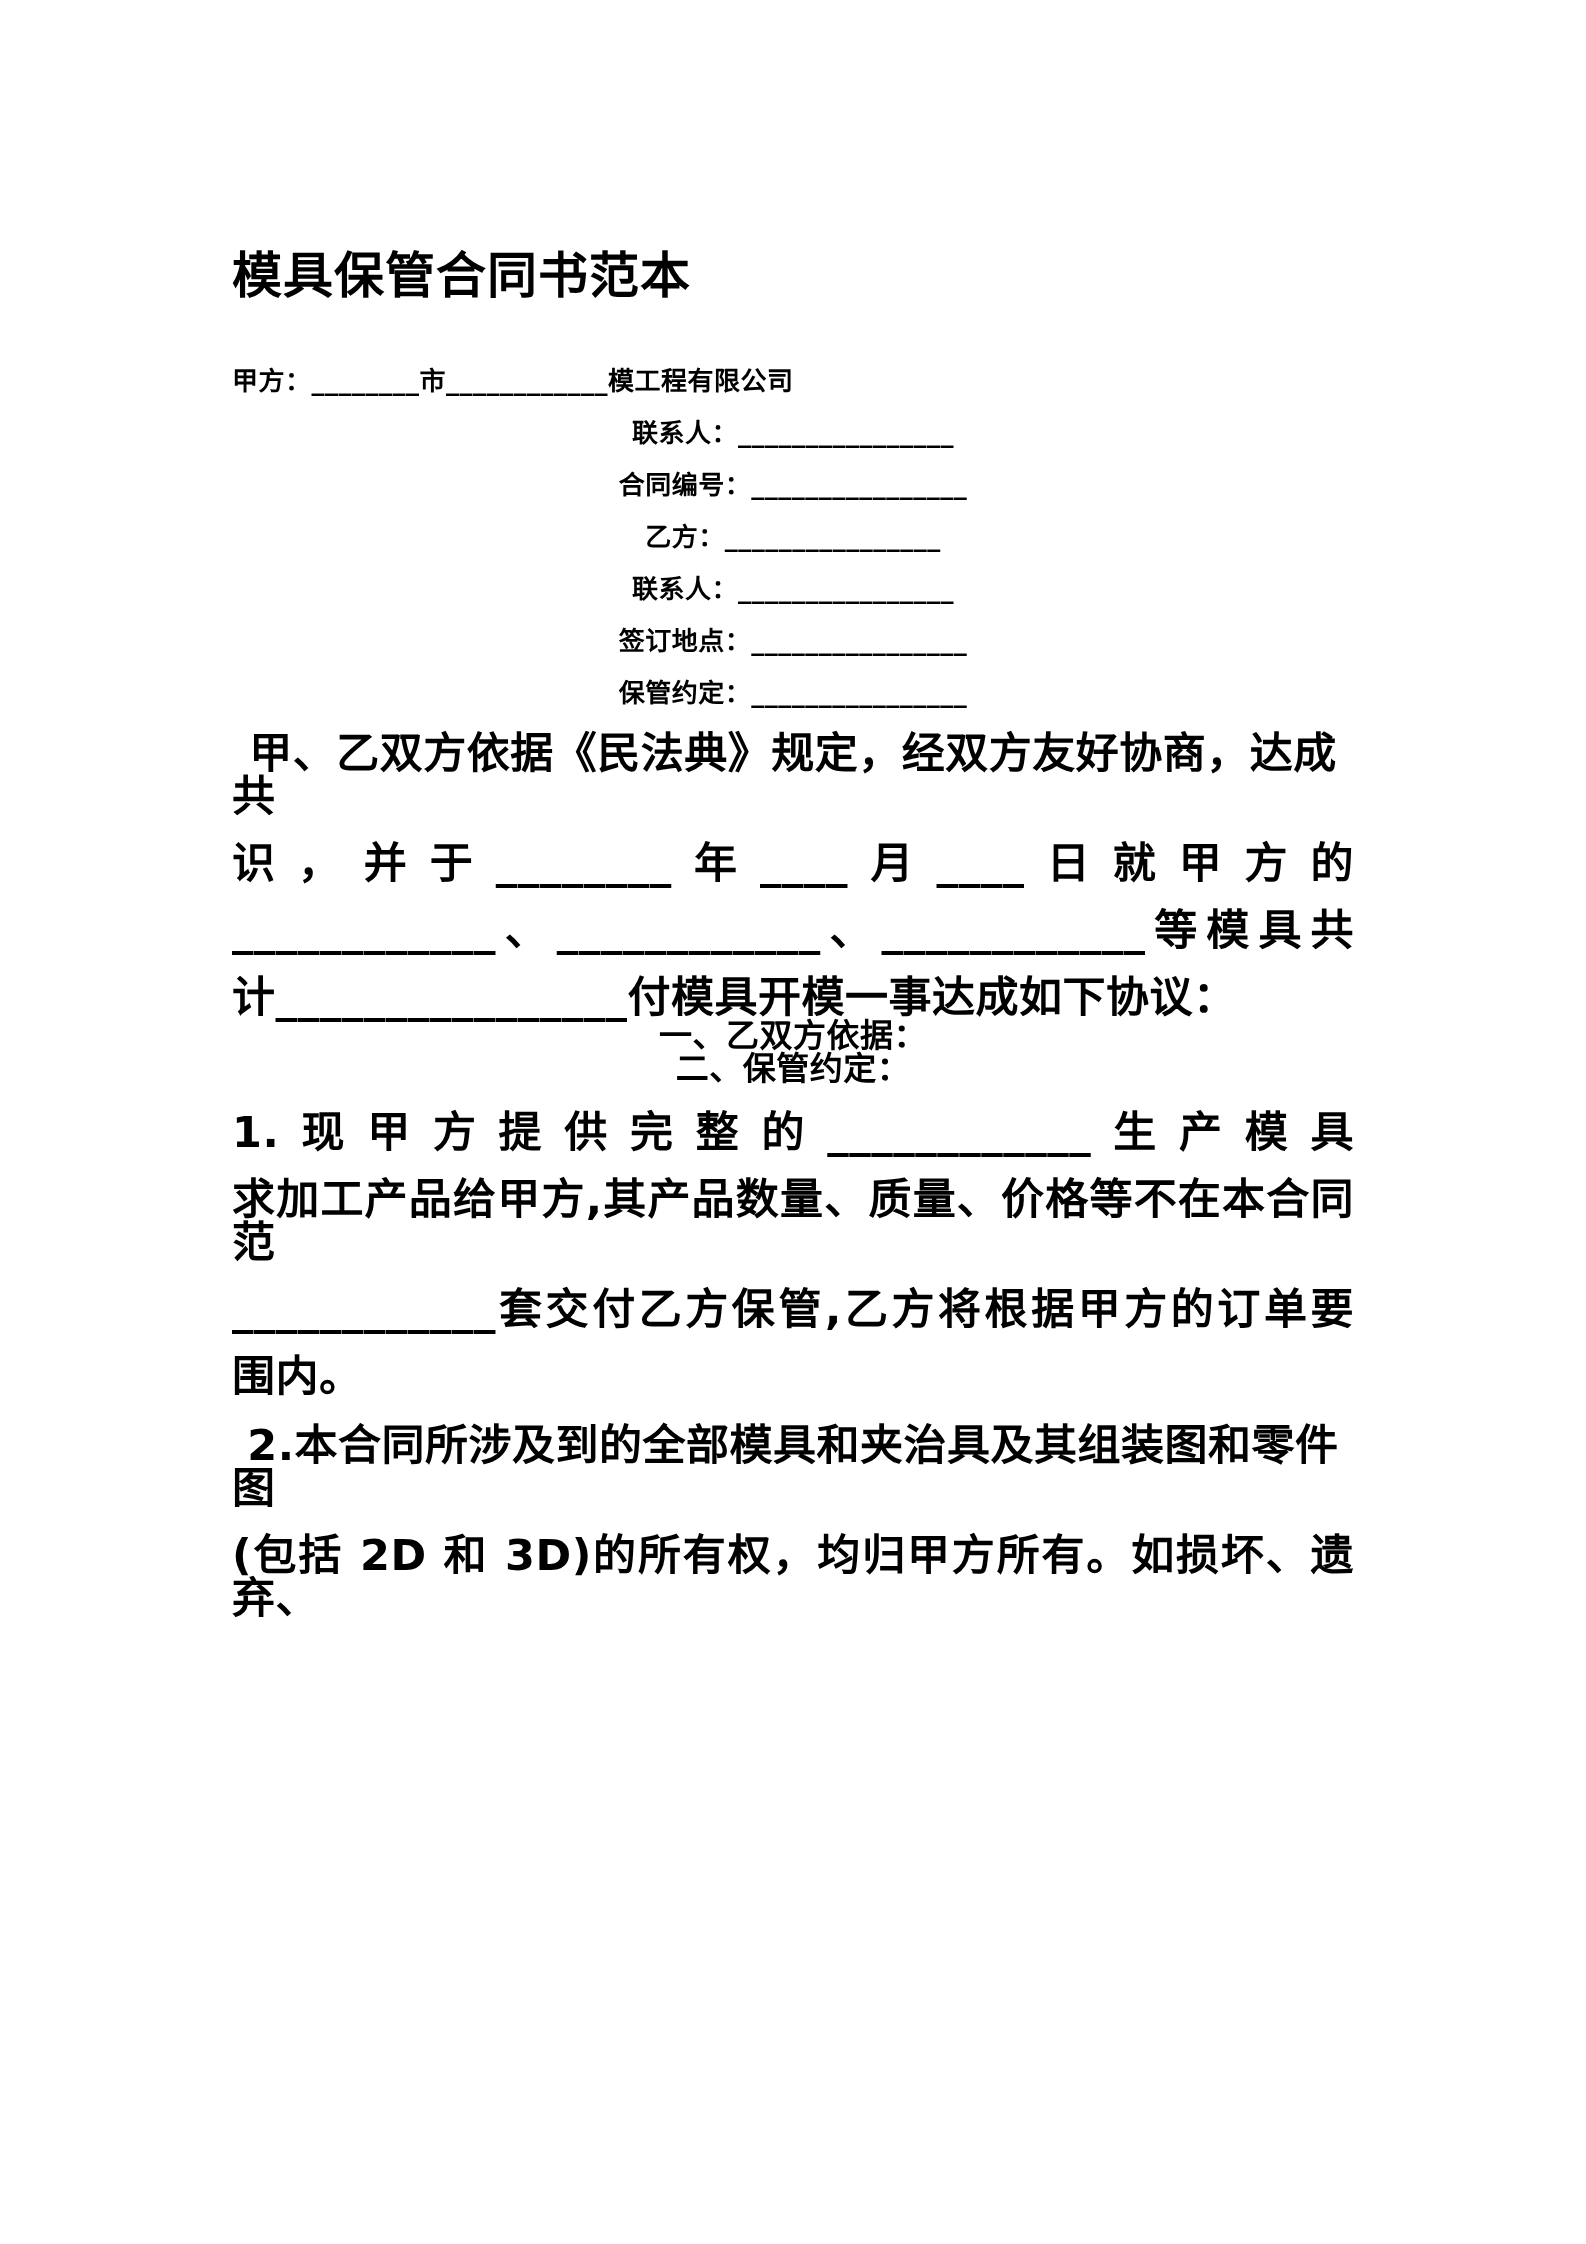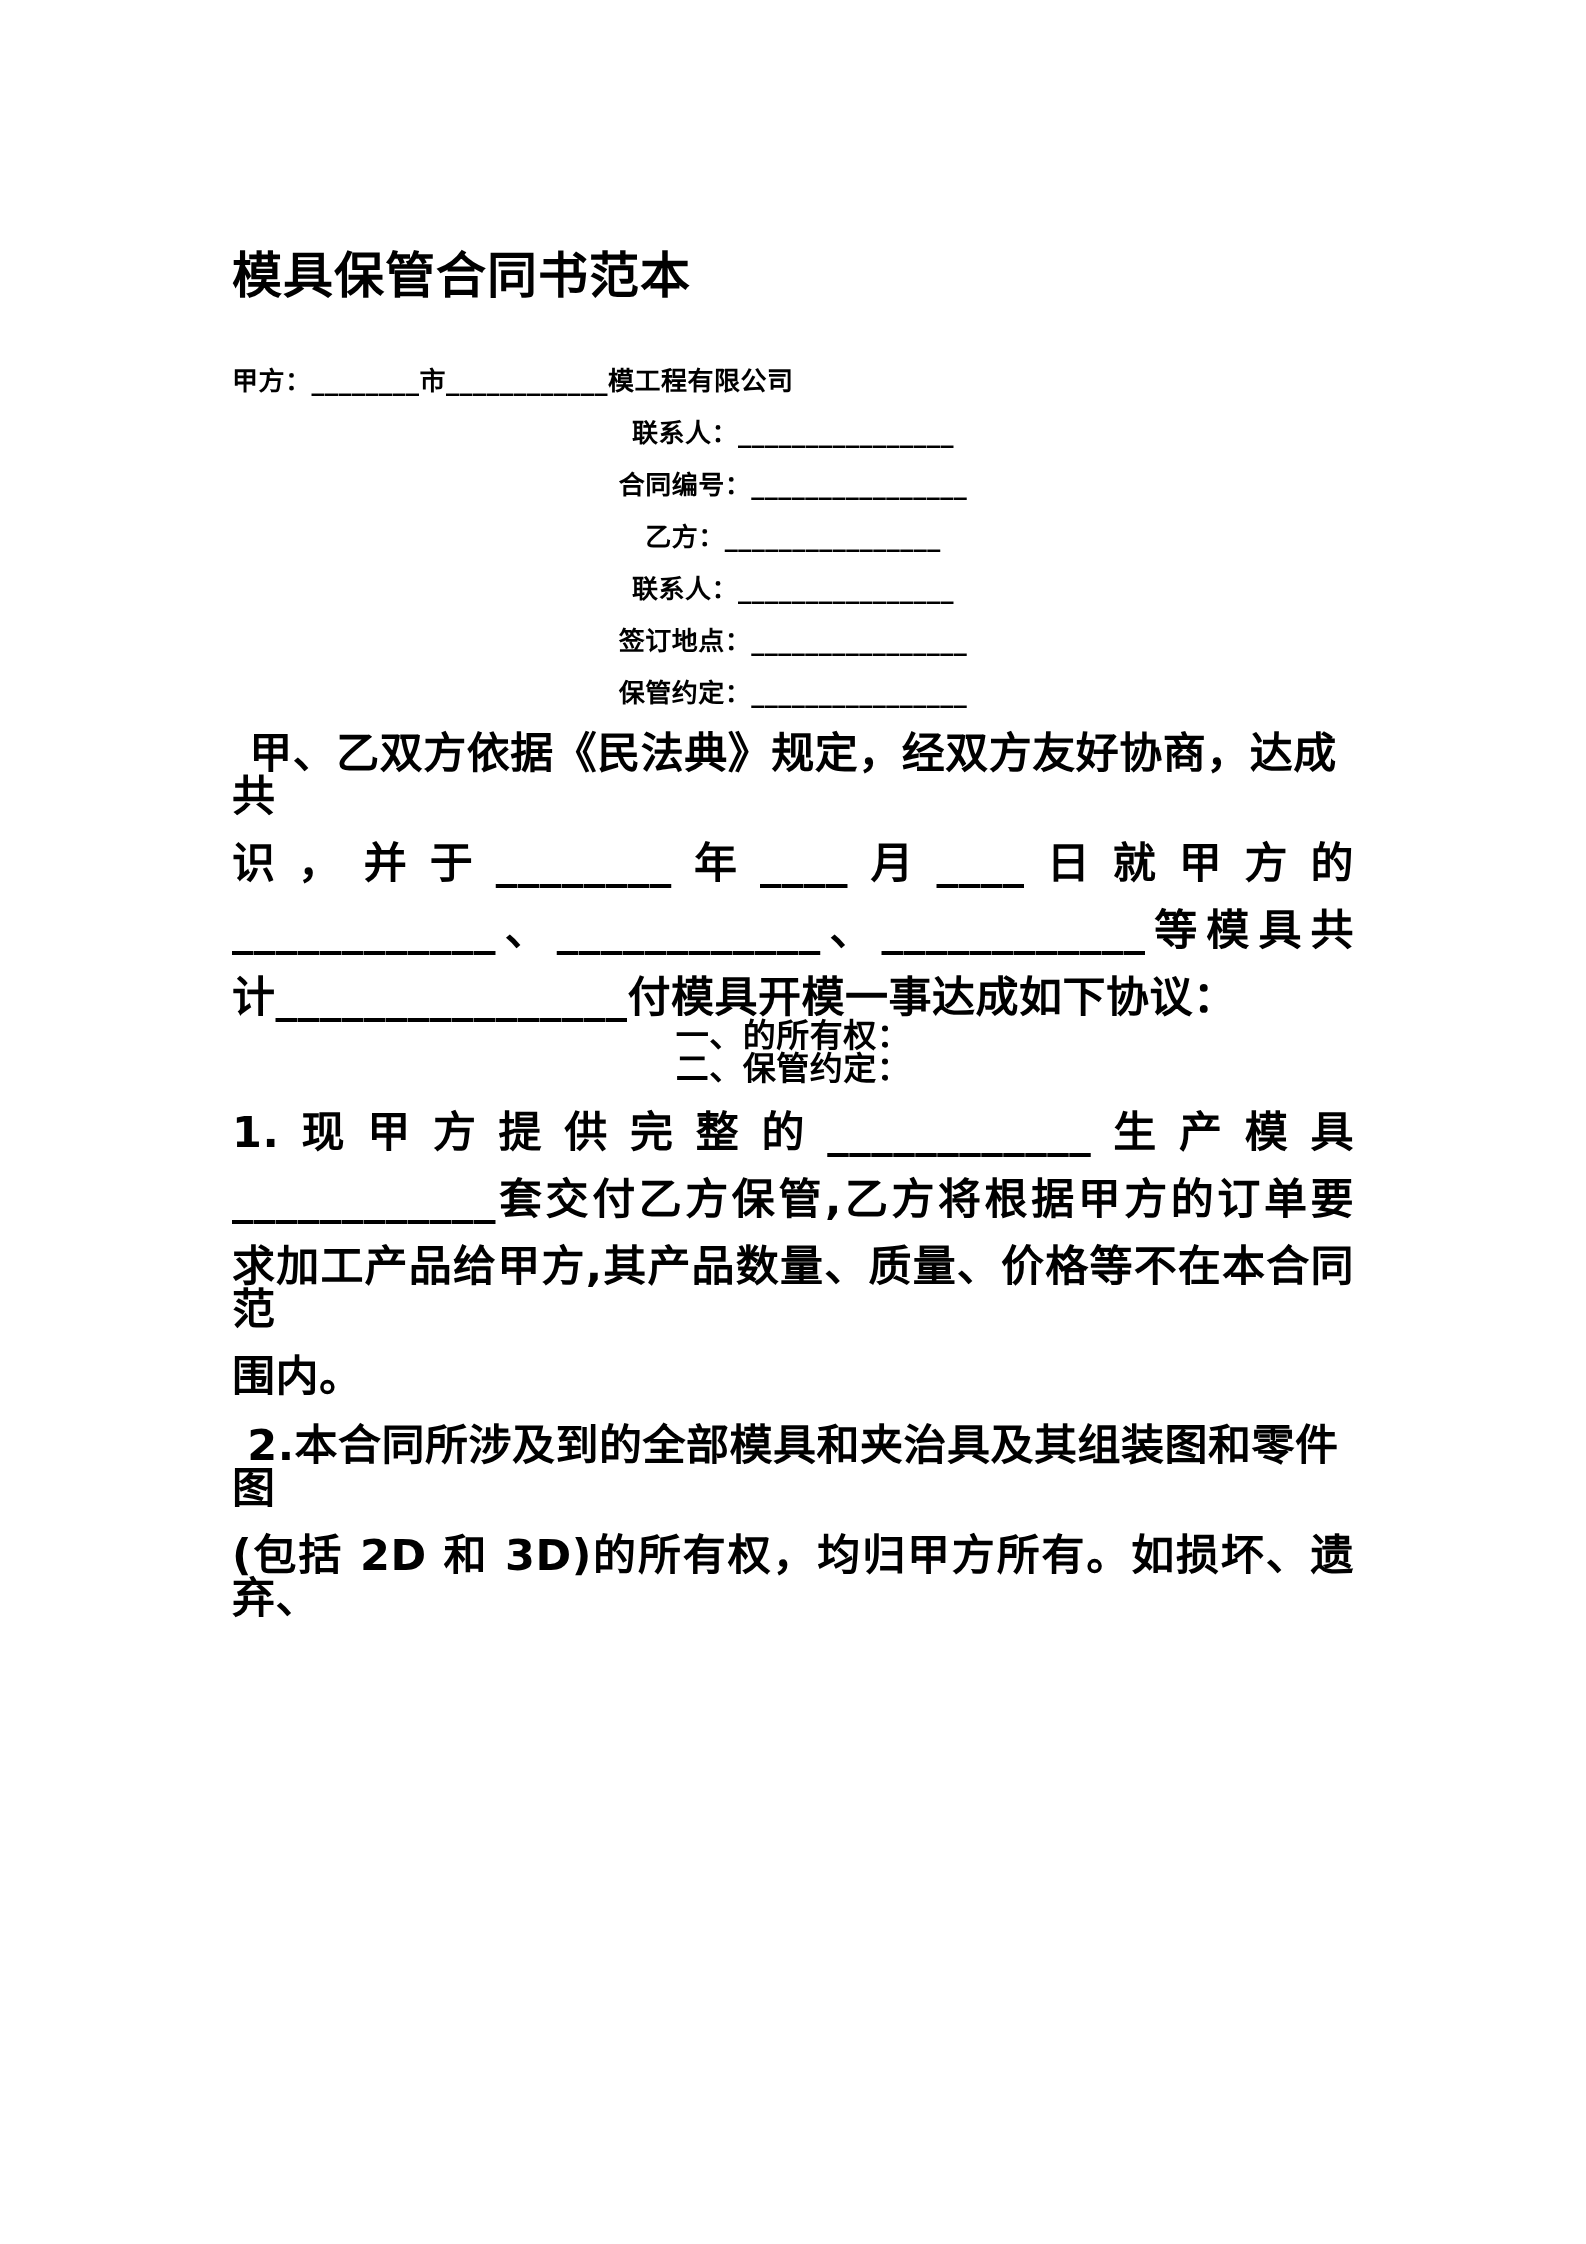--- a/index.html
+++ b/index.html
@@ -98,29 +98,29 @@
     <p class="field-line gap">保管约定：________________</p>
 
     <p class="para para-just gap">甲、乙双方依据《民法典》规定，经双方友好协商，达成共</p>
 
     <p class="para para-just gap-sm">识，并于________年____月____日就甲方的</p>
 
     <p class="para para-just gap-sm">____________、____________、____________等模具共</p>
 
     <p class="para para-normal gap-sm">计________________付模具开模一事达成如下协议：</p>
 
-    <p class="heading-line gap">一、的所有权：</p>
+    <p class="heading-line gap">一、乙双方依据：</p>
 
     <p class="heading-line gap">二、保管约定：</p>
 
     <p class="para para-just gap">1.现甲方提供完整的____________生产模具</p>
 
+    <p class="para para-just gap-sm">求加工产品给甲方,其产品数量、质量、价格等不在本合同范</p>
+
     <p class="para para-just gap-sm">____________套交付乙方保管,乙方将根据甲方的订单要</p>
-
-    <p class="para para-just gap-sm">求加工产品给甲方,其产品数量、质量、价格等不在本合同范</p>
 
     <p class="para para-normal gap-sm">围内。</p>
 
     <p class="para para-normal gap">2.本合同所涉及到的全部模具和夹治具及其组装图和零件图</p>
 
     <p class="para para-normal gap-sm">(包括 2D 和 3D)的所有权，均归甲方所有。如损坏、遗弃、</p>
 
   </div>
 </div>
 

